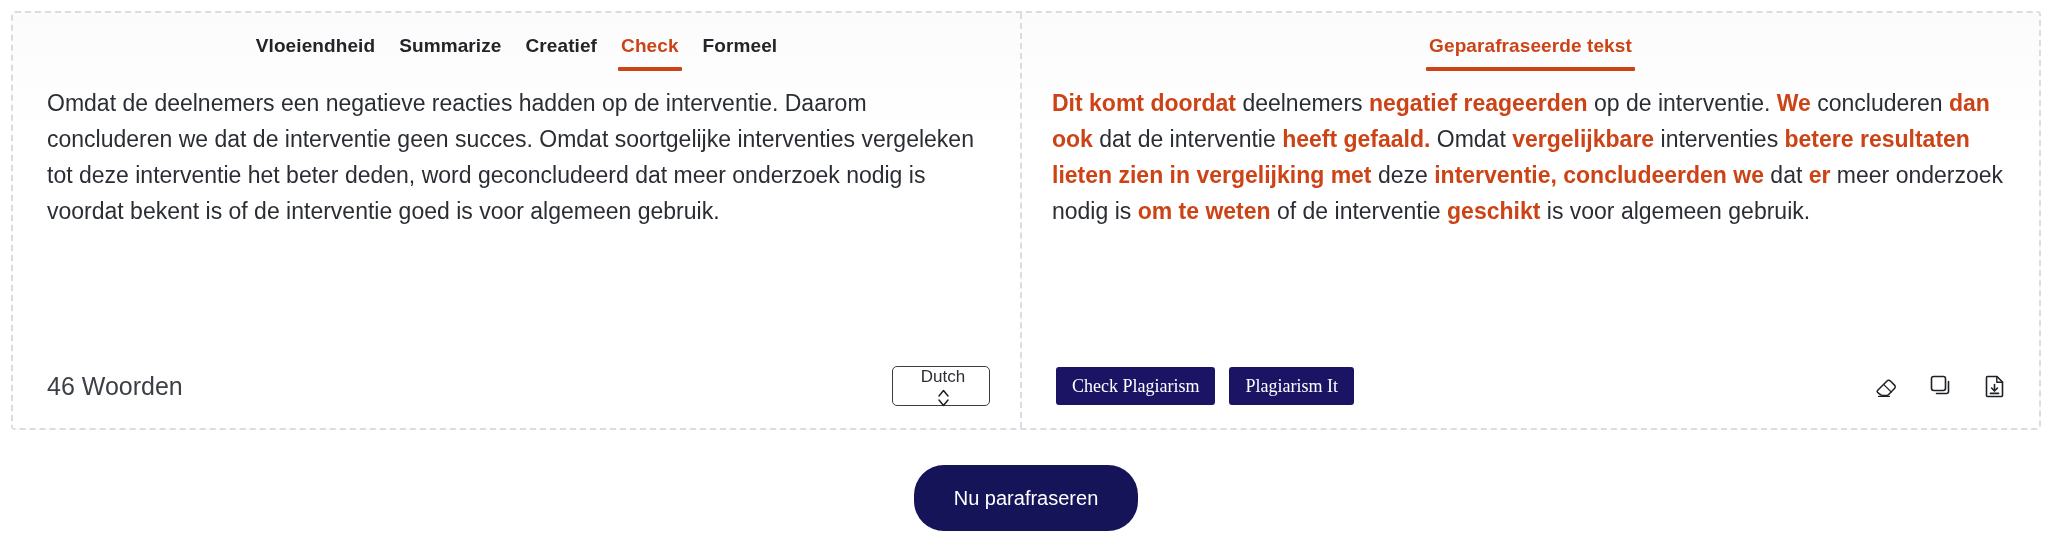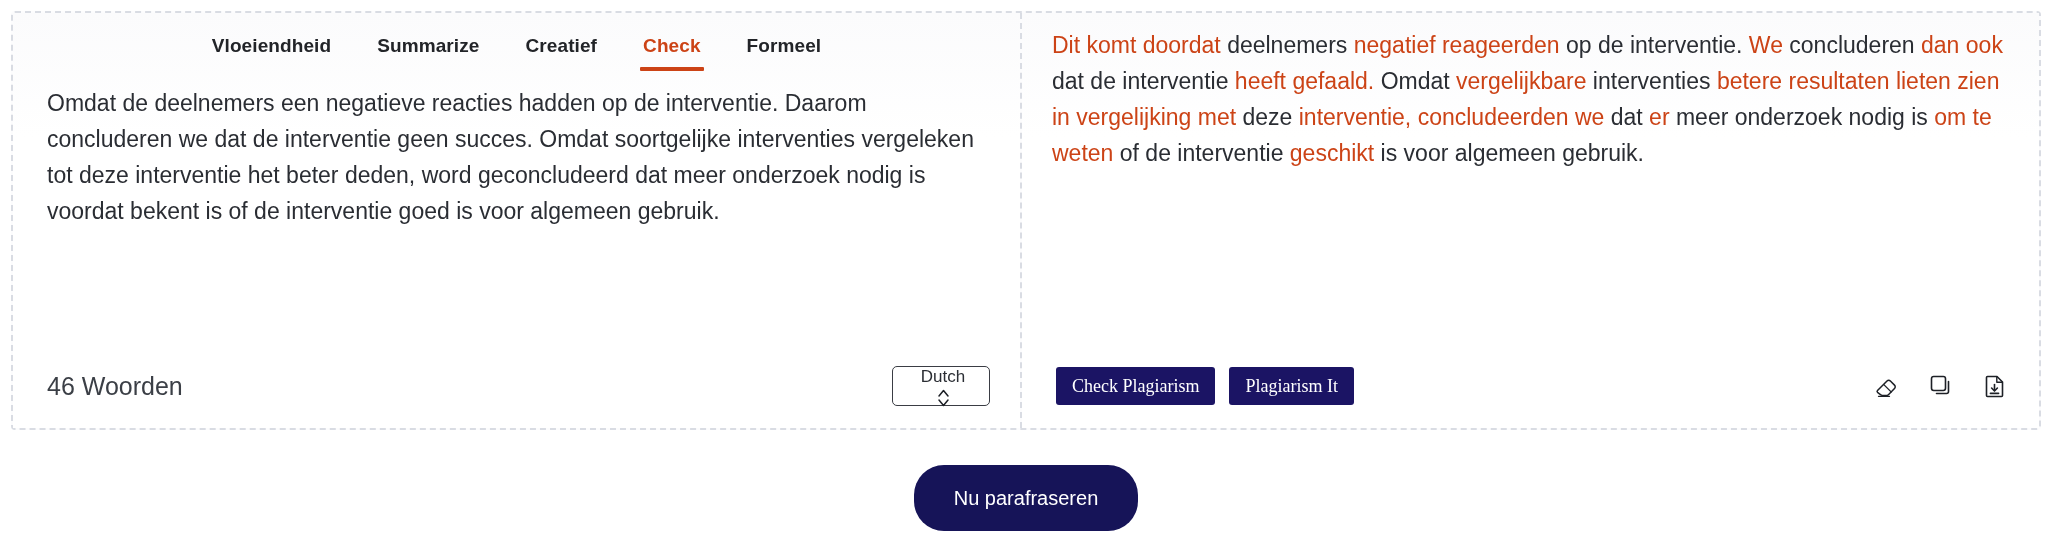--- a/index.html
+++ b/index.html
@@ -45,21 +45,21 @@
     border-left: 2px dashed #d9dce3;
     height: 100%;
   }
 
   
   .tabs-row {
     height: 58px;
     display: flex;
     align-items: flex-start;
     justify-content: center;
-    gap: 46px;
+    gap: 24px;
     padding-top: 22px;
     flex: 0 0 auto;
     text-align: right;
   }
   .tab {
     position: relative;
     font-size: 19px;
     font-weight: bold;
     color: #222428;
     letter-spacing: .1px;
@@ -91,21 +91,21 @@
     flex: 1 1 auto;
     padding: 14px 34px 0 34px;
     font-size: 23px;
     line-height: 36px;
     color: #2a2d33;
     overflow: hidden;
   }
   .text-body.right { padding-left: 30px; padding-right: 30px; }
   .hl {
     color: #cc4316;
-    font-weight: normal;
+    font-weight: bold;
   }
 
   
   .pane-footer {
     flex: 0 0 auto;
     height: 84px;
     display: flex;
     align-items: center;
     padding: 0 30px 0 34px;
     gap: 14px;
@@ -227,20 +227,23 @@
             </svg>
           </span>
         </div>
       </div>
     </div>
 
     <div class="v-divider"></div>
 
     <div class="pane pane-right">
 
+      <div class="tabs-row-right">
+        <div class="tab active"><span>Geparafraseerde tekst</span></div>
+      </div>
 
       <div class="text-body right" id="paraphrased-text"><span class="hl">Dit komt doordat</span><span> deelnemers </span><span class="hl">negatief reageerden</span><span> op de interventie. </span><span class="hl">We</span><span> concluderen </span><span class="hl">dan ook</span><span> dat de interventie </span><span class="hl">heeft gefaald.</span><span> Omdat </span><span class="hl">vergelijkbare</span><span> interventies </span><span class="hl">betere resultaten lieten zien in vergelijking met</span><span> deze </span><span class="hl">interventie, concludeerden we</span><span> dat </span><span class="hl">er</span><span> meer onderzoek nodig is </span><span class="hl">om te weten</span><span> of de interventie </span><span class="hl">geschikt</span><span> is voor algemeen gebruik.</span></div>
 
       <div class="pane-footer">
         <button class="btn-dark">Check Plagiarism</button>
         <button class="btn-dark">Plagiarism It</button>
         <div class="spacer"></div>
         <div class="icon-group">
           <span class="icon-btn">
             <svg width="26" height="26" viewBox="0 0 26 26">

